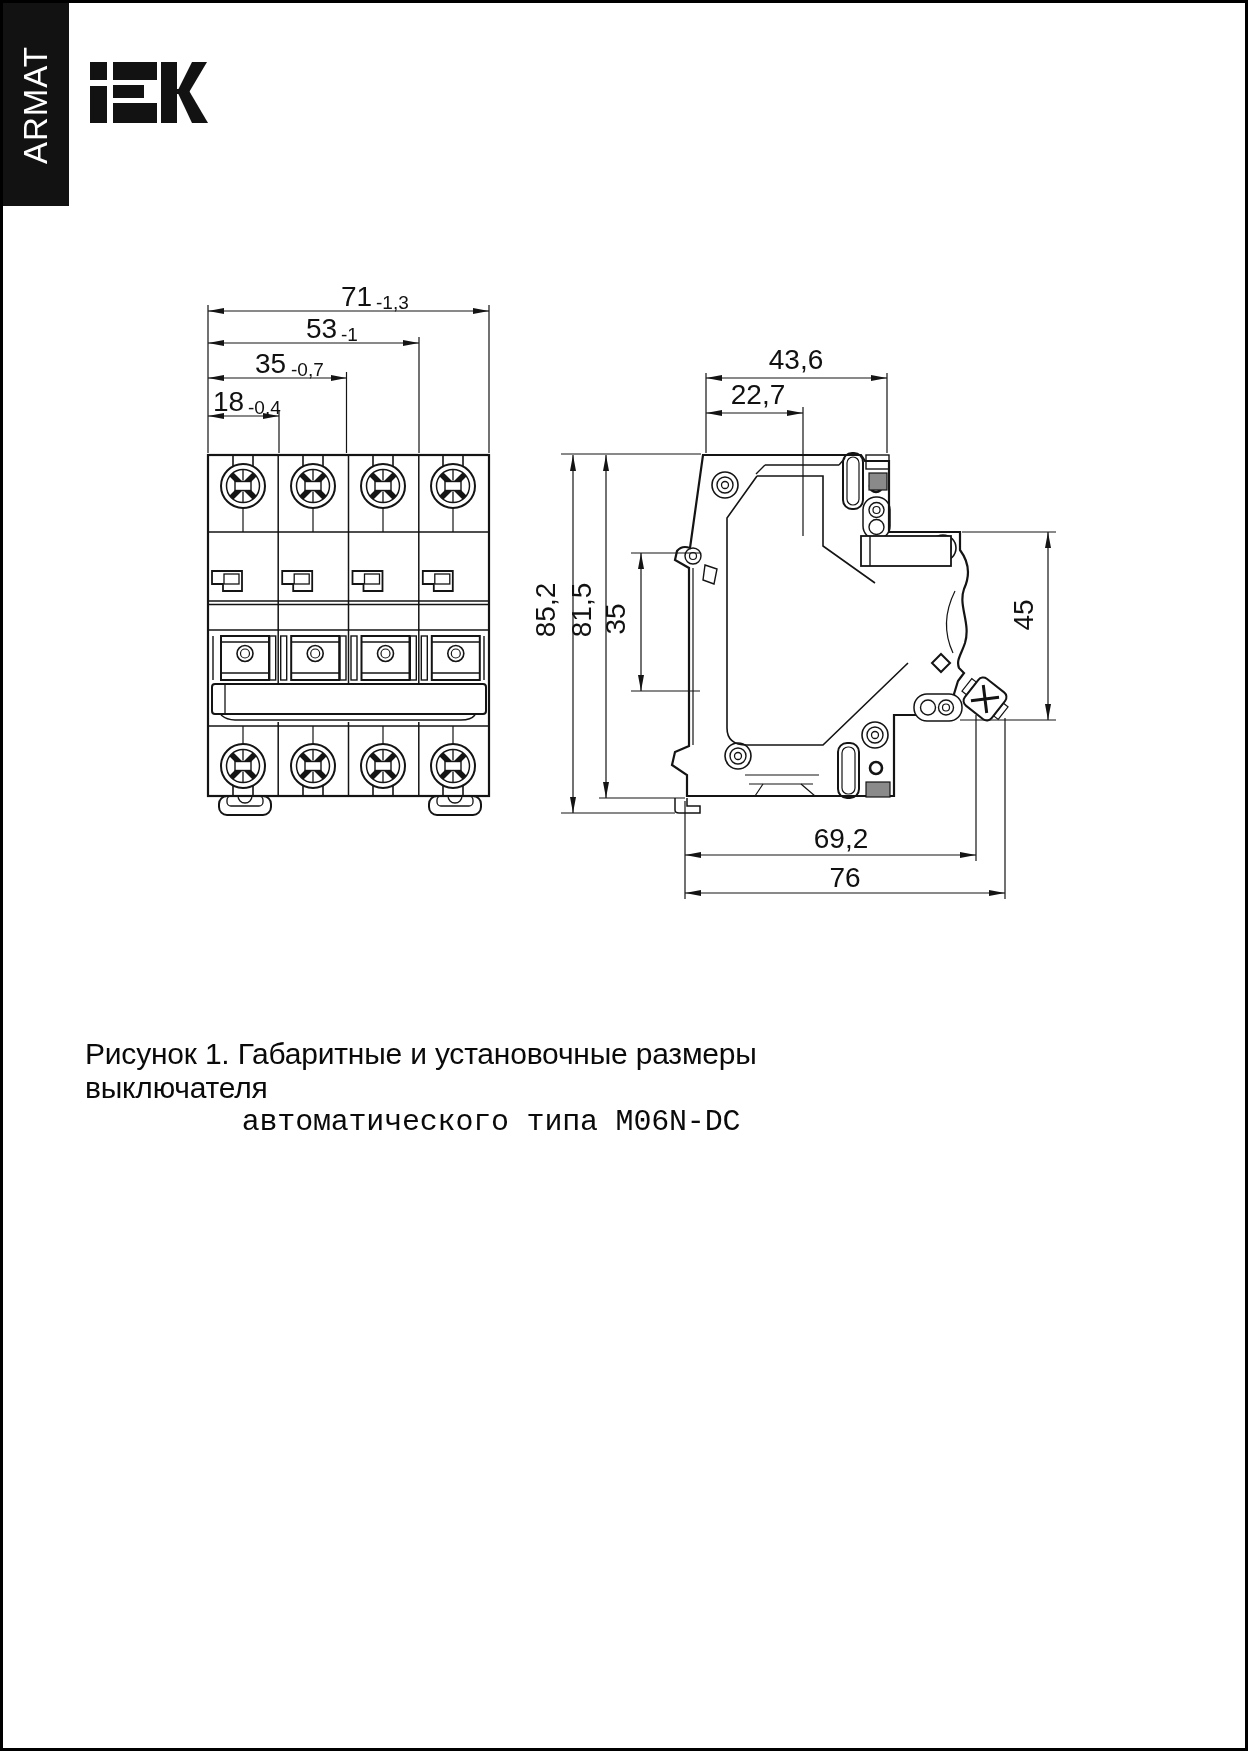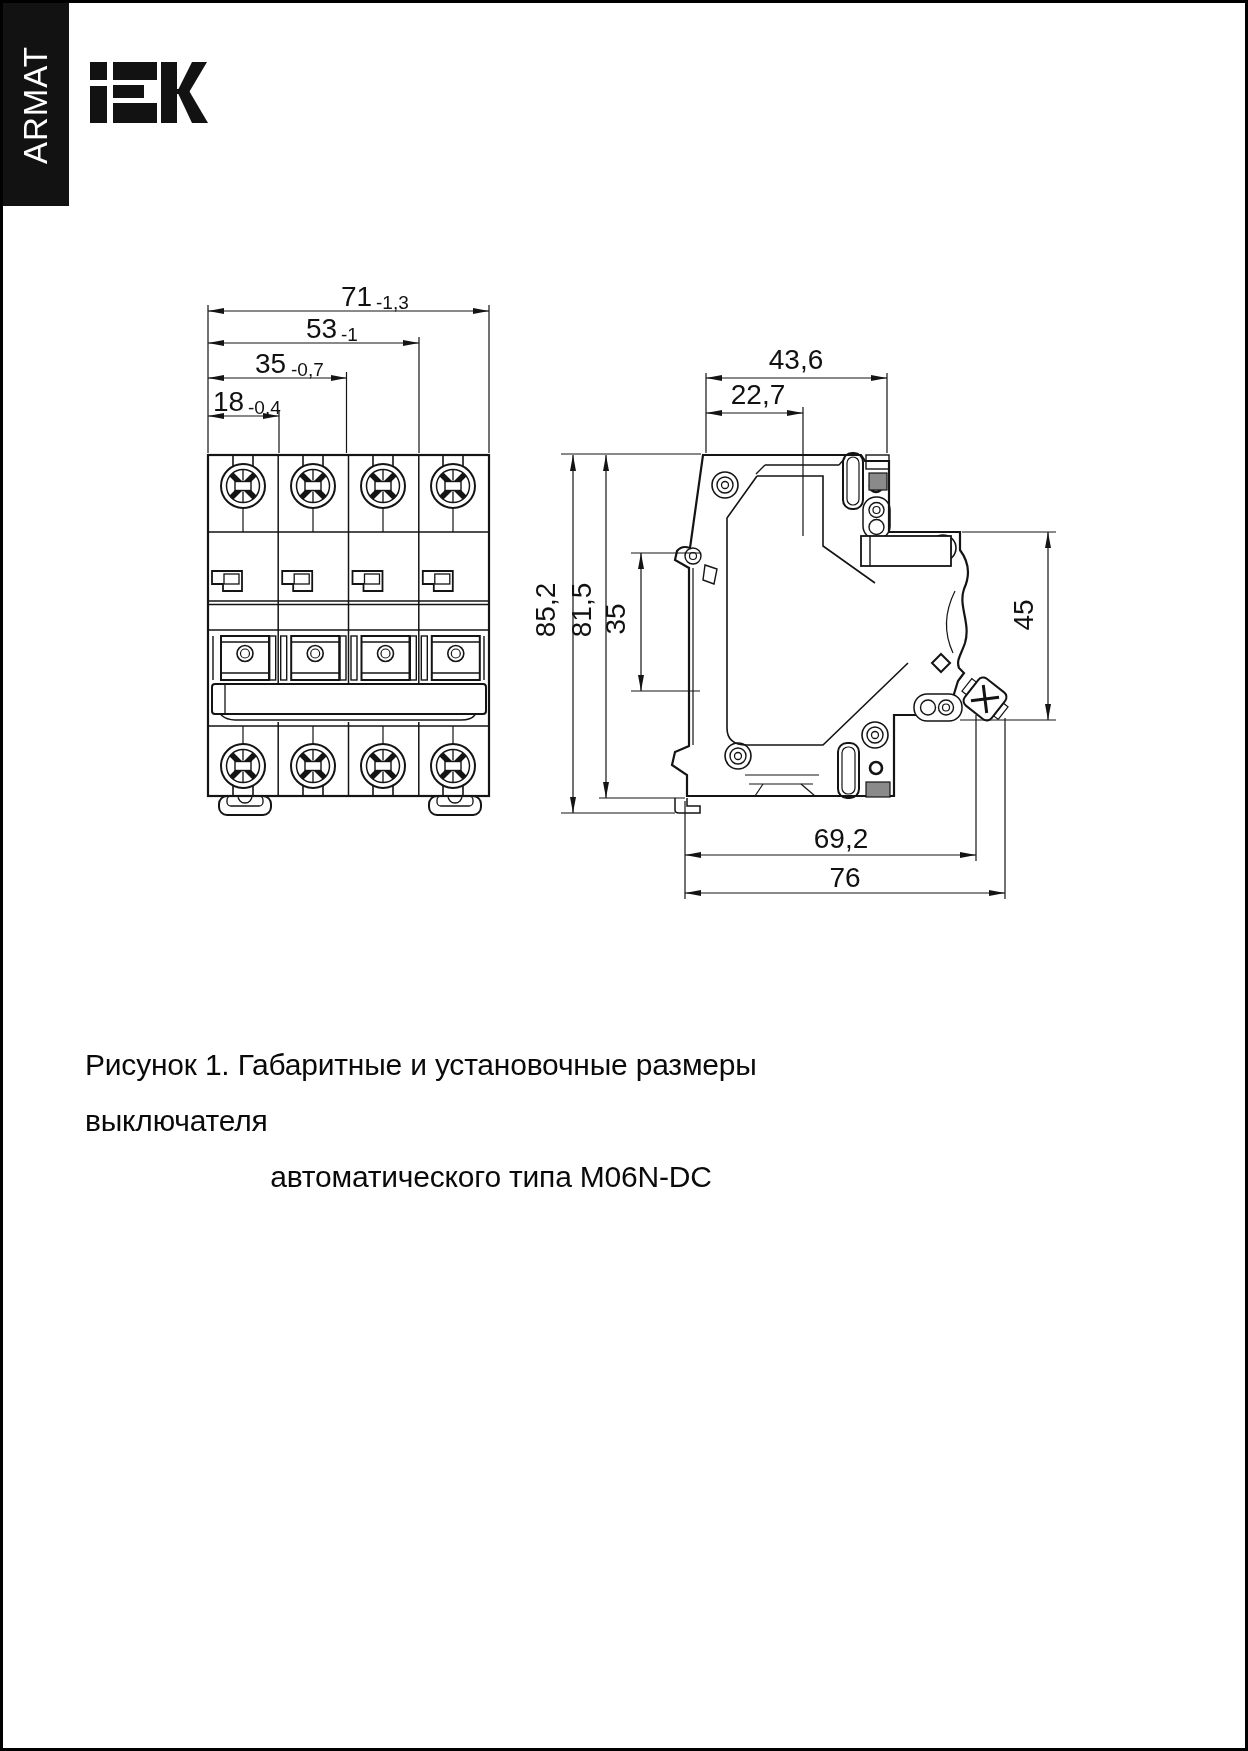--- a/index.html
+++ b/index.html
@@ -19,24 +19,24 @@
   }
   .banner span{
     color:#fff;font-size:33px;letter-spacing:1px;
     transform:rotate(-90deg);white-space:nowrap;
     font-family:"Liberation Sans", sans-serif;
   }
   .logo{position:absolute;left:85px;top:56px;}
   .drawing{position:absolute;left:0;top:0;}
   .caption{
     position:absolute;left:82px;top:1034px;width:812px;
-    font-size:30px;color:#0a0a0a;line-height:56px;
+    font-size:30px;color:#0a0a0a;line-height:34px;
     letter-spacing:-0.2px;
   }
-  .caption .l2{display:block;text-align:center;}
+  .caption .l2{display:block;text-align:center;font-family:Liberation Mono, monospace;}
   svg text{font-family:"Liberation Sans", sans-serif;fill:#111;}
   .dimtxt{font-size:28px;}
   .toltxt{font-size:19px;}
 </style>
 </head>
 <body>
 
 <div class="page">
 
   <div class="banner">

